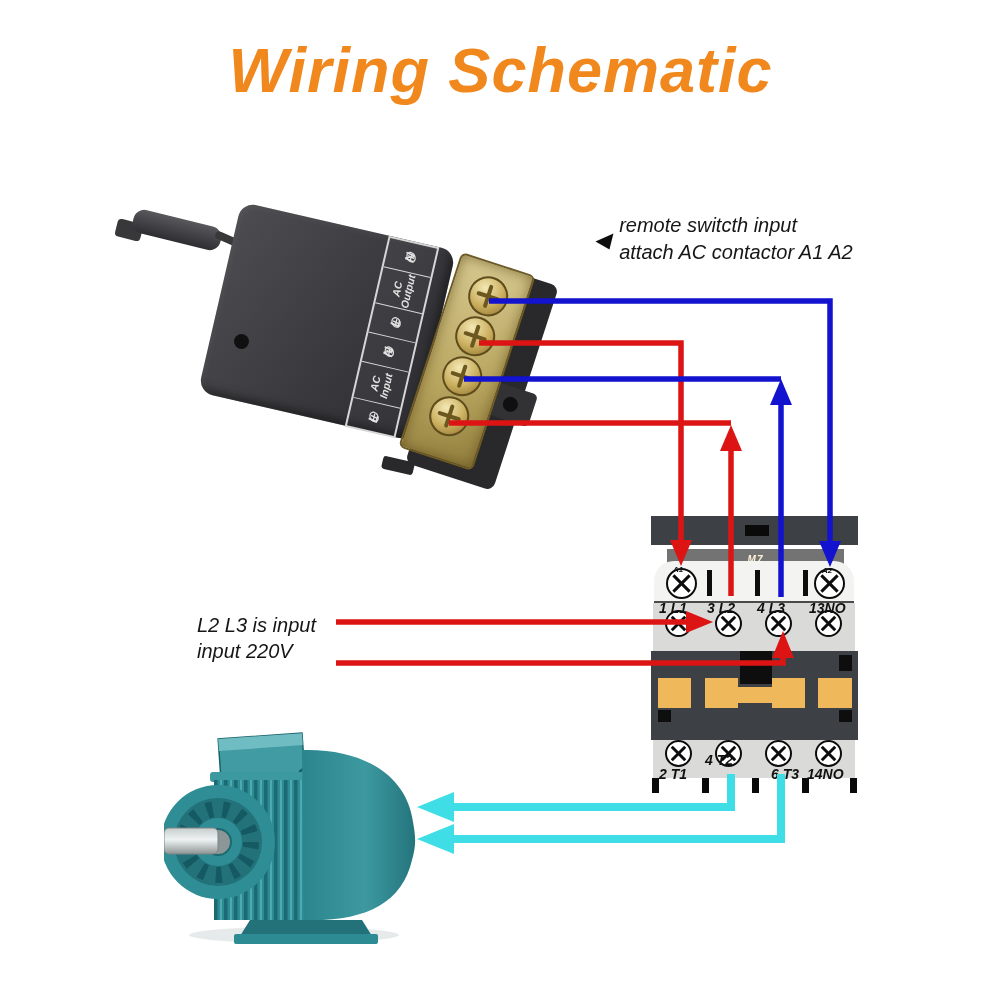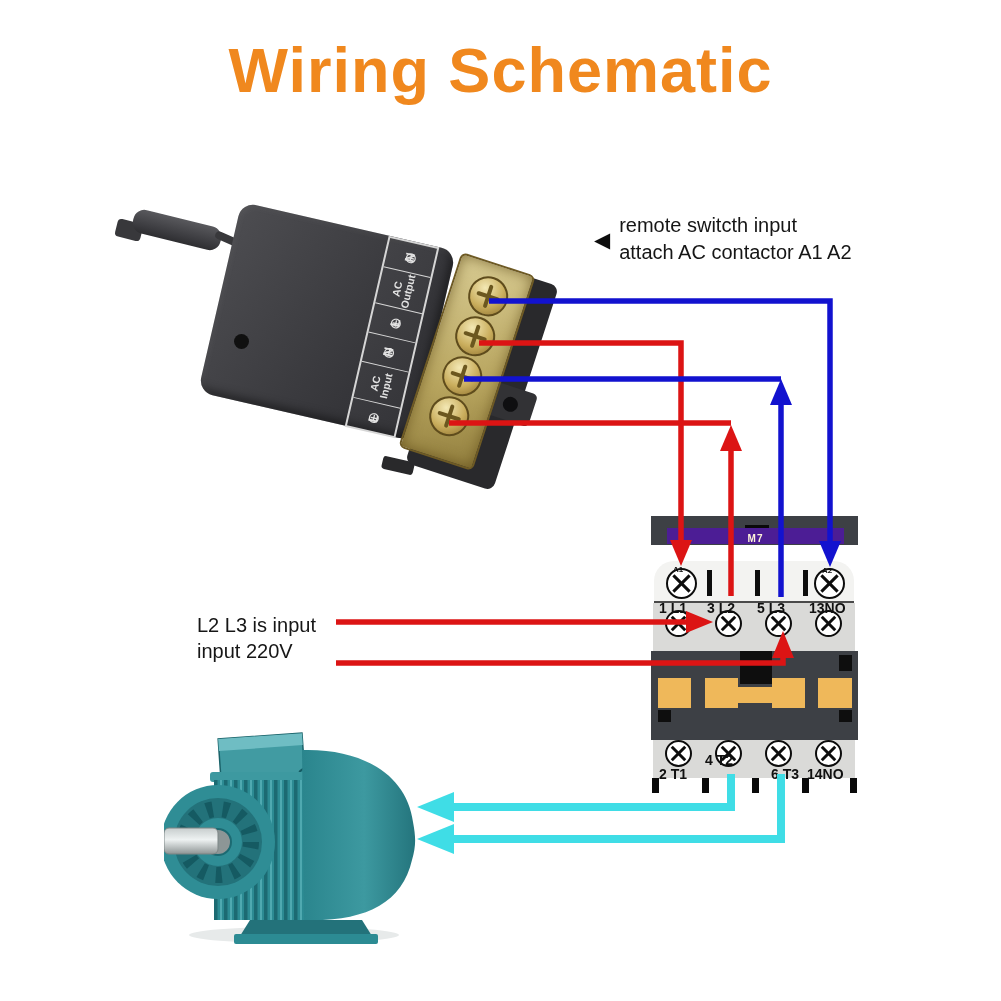--- a/index.html
+++ b/index.html
@@ -1,17 +1,17 @@
 <!DOCTYPE html>
 <html><head>
 <meta charset="utf-8">
 <style>
   html,body{margin:0;padding:0;background:#fff;}
   .canvas{position:relative;width:1001px;height:1001px;background:#ffffff;overflow:hidden;
-          font-family:"Liberation Sans",sans-serif;color:#111;}
+          font-family:"Liberation Sans",sans-serif;color:#111;font-style:italic;}
 
   
   .title{position:absolute;left:0;right:0;top:34px;text-align:center;
          font-size:63px;font-weight:bold;letter-spacing:1px;color:#F0881E;}
 
   
   .ann{position:absolute;font-size:20px;line-height:27px;color:#161616;}
   .ann .tri{font-size:21px;color:#0d0d0d;}
   .ann-coil{left:594px;top:212px;display:flex;align-items:center;gap:9px;}
   .ann-line{left:399px;top:519px;}
@@ -53,21 +53,21 @@
           border:2px solid #5f4c1c;}
   .bscrew::before,.bscrew::after{content:"";position:absolute;left:6px;right:6px;top:50%;height:4px;margin-top:-2px;
           background:#6b571f;border-radius:2px;}
   .bscrew::after{transform:rotate(90deg);}
 
   
   .contactor{position:absolute;left:651px;top:516px;width:207px;height:277px;z-index:5;}
   .contactor *{position:absolute;box-sizing:border-box;}
   .c-top{left:0;top:0;width:207px;height:29px;background:#3d4045;}
   .c-slot{left:94px;top:9px;width:24px;height:11px;background:#0a0a0a;}
-  .c-orange{left:16px;top:12px;width:177px;height:16px;background:#4c1d95;text-align:center;}
+  .c-orange{left:16px;top:33px;width:177px;height:16px;background:#737373;text-align:center;}
   .c-orange .model{position:static;font-size:10px;font-weight:bold;color:#fdf3d8;line-height:16px;letter-spacing:1px;}
   .c-white{left:3px;top:45px;width:200px;height:42px;background:#f3f3f1;border-radius:20px 20px 0 0;
            border-bottom:2px solid #4a4a4a;}
   .c-gray1{left:2px;top:87px;width:202px;height:48px;background:#dadad8;}
   .c-dark{left:0;top:135px;width:207px;height:89px;background:#3d4045;}
   .c-gray2{left:2px;top:224px;width:202px;height:38px;background:#dadad8;}
   .pin{top:262px;width:7px;height:15px;background:#0a0a0a;}
   .cbar{top:54px;width:5px;height:26px;background:#0d0d0d;}
   .cscrew{width:27px;height:27px;background:#fff;border:2.5px solid #0c0c0c;border-radius:50%;}
   .cscrew::before,.cscrew::after{content:"";position:absolute;left:2px;right:2px;top:50%;height:3px;margin-top:-1.5px;background:#0c0c0c;}
@@ -152,21 +152,21 @@
     <span class="clab small" style="left:22px;top:49px">A1</span>
     <span class="clab small" style="left:171px;top:50px">A2</span>
     <div class="cscrew big" style="left:15px;top:52px"></div>
     <div class="cscrew big" style="left:163px;top:52px"></div>
     <div class="cbar" style="left:56px"></div>
     <div class="cbar" style="left:104px"></div>
     <div class="cbar" style="left:152px"></div>
 
     <span class="clab" style="left:8px;top:84px">1 L1</span>
     <span class="clab" style="left:56px;top:84px">3 L2</span>
-    <span class="clab" style="left:106px;top:84px">5 L3</span>
+    <span class="clab" style="left:106px;top:84px">4 L3</span>
     <span class="clab" style="left:158px;top:84px">13NO</span>
     <div class="cscrew" style="left:14px;top:94px"></div>
     <div class="cscrew" style="left:64px;top:94px"></div>
     <div class="cscrew" style="left:114px;top:94px"></div>
     <div class="cscrew" style="left:164px;top:94px"></div>
 
     <div class="c-blk" style="left:89px;top:135px;width:32px;height:33px"></div>
     <span class="c-ten">10</span>
     <div class="c-blk" style="left:188px;top:139px;width:13px;height:16px"></div>
     <div class="o-rect" style="left:7px;width:33px"></div>

